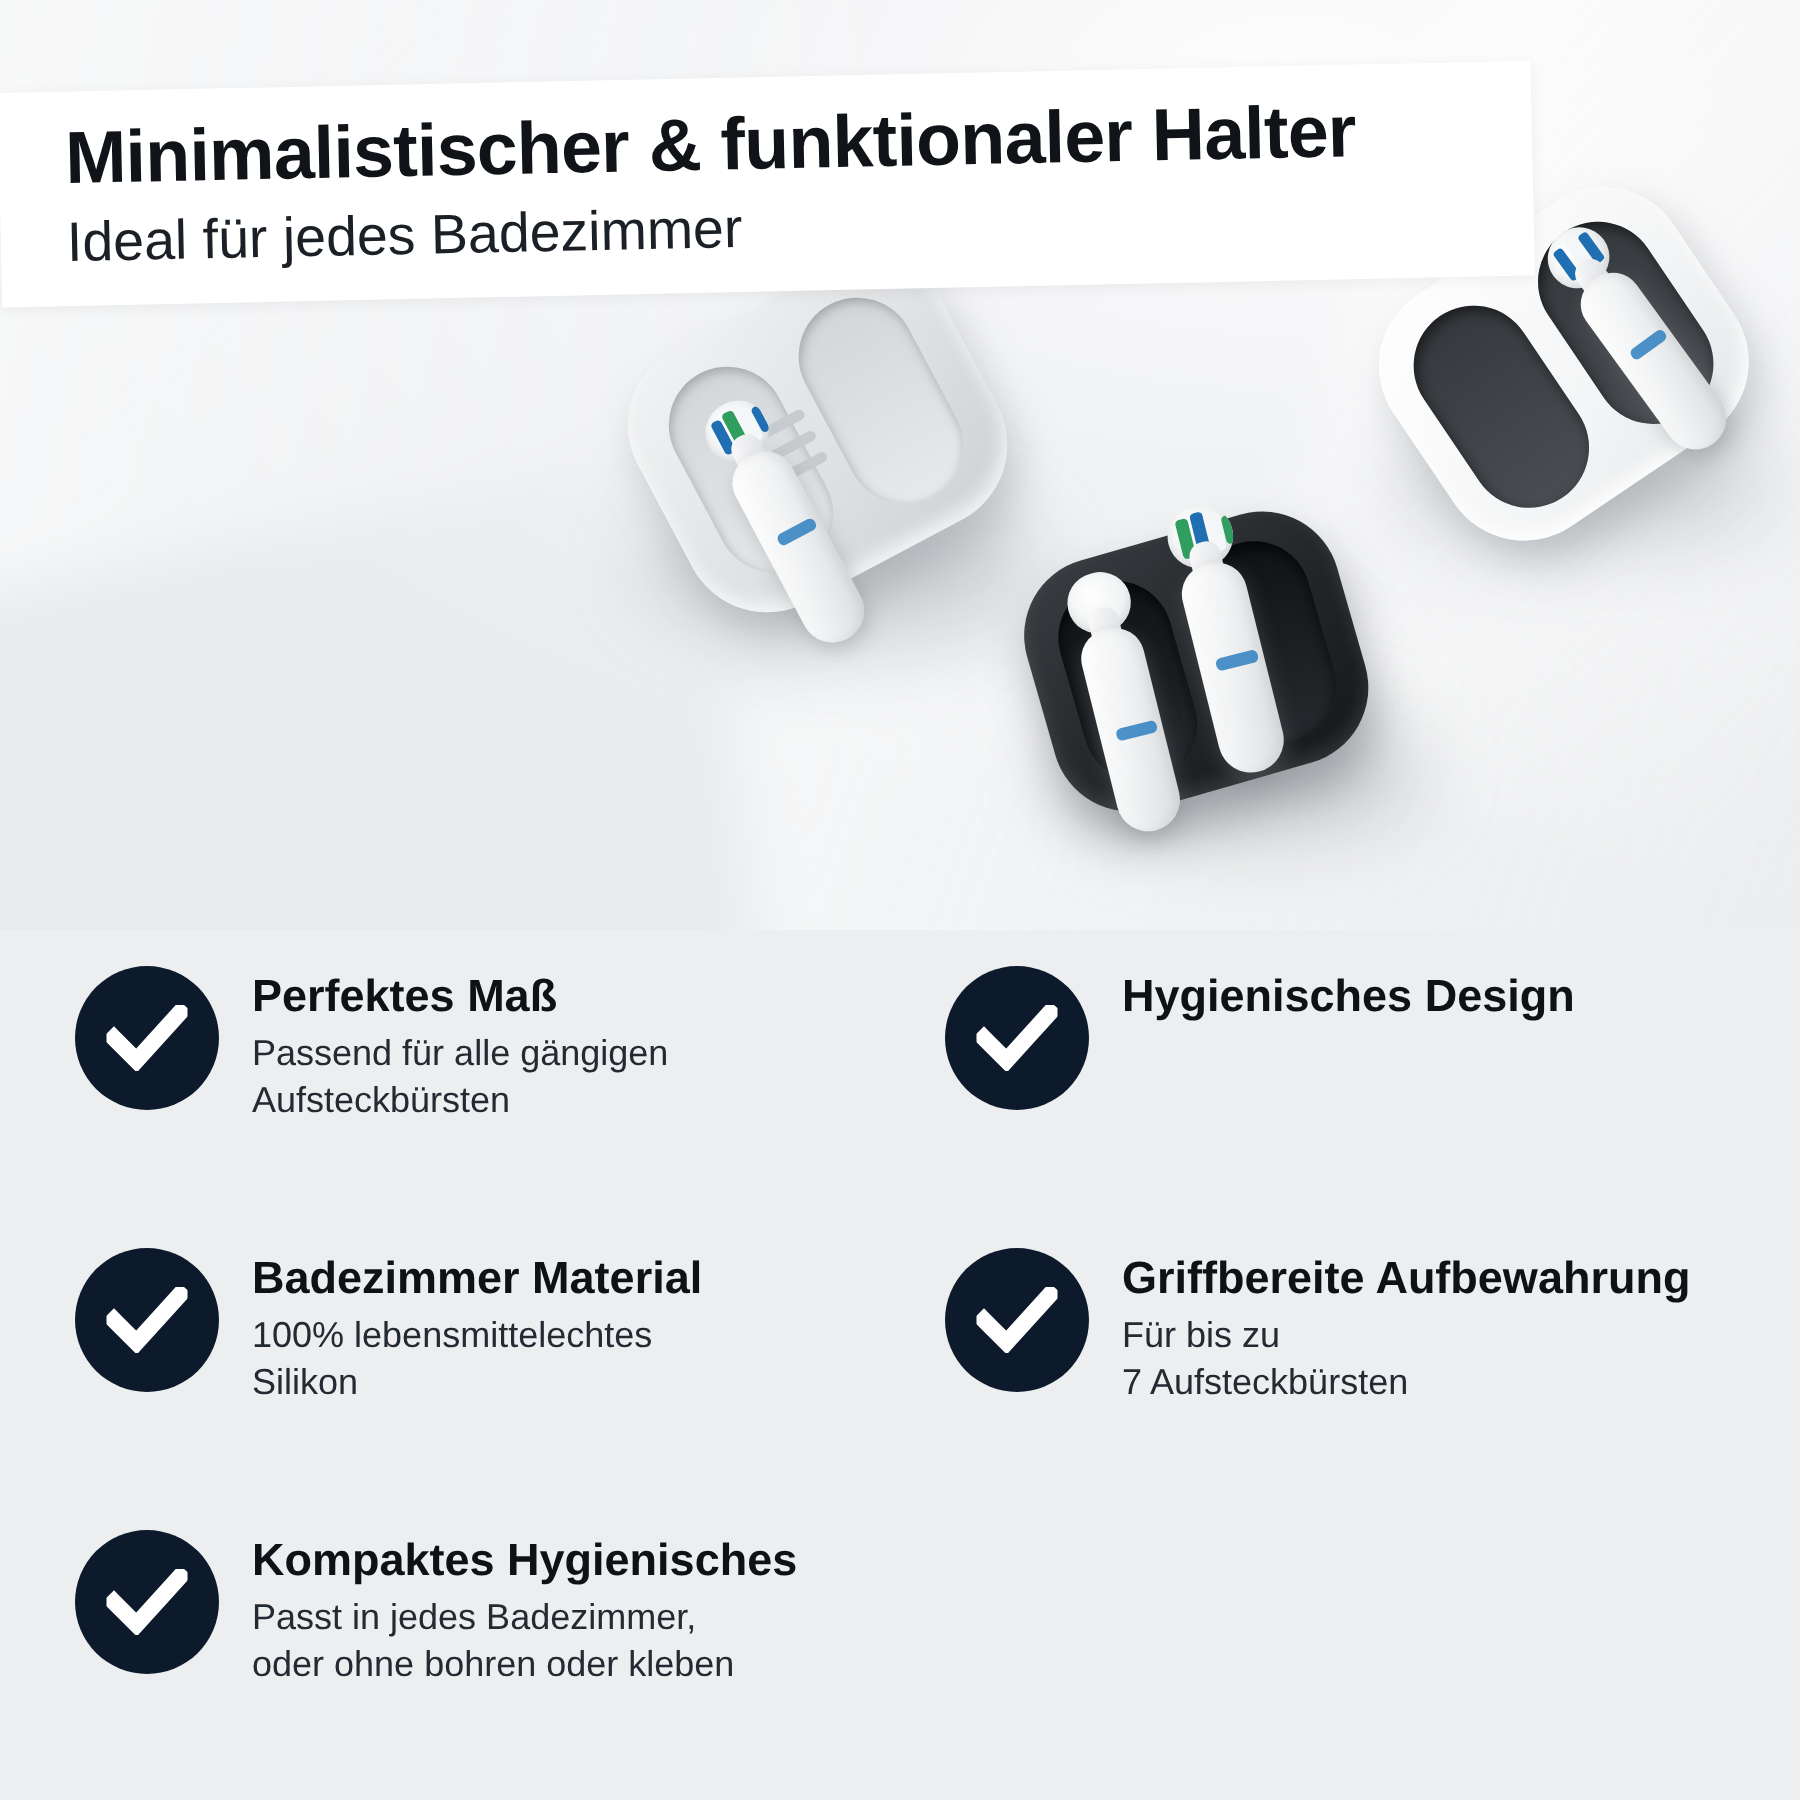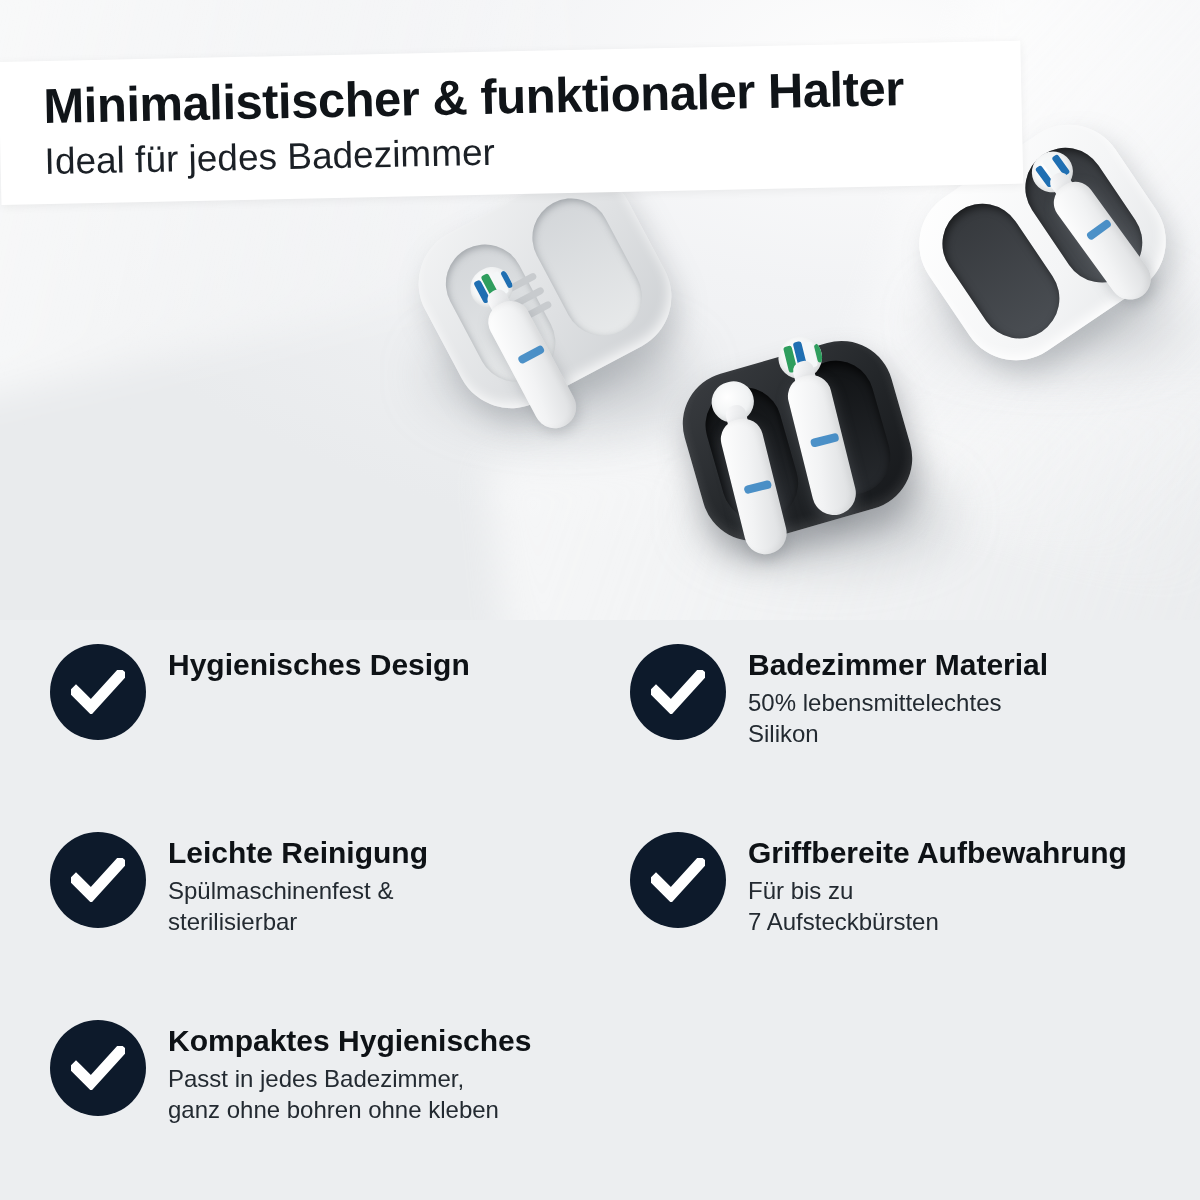--- a/index.html
+++ b/index.html
@@ -335,57 +335,57 @@
   </div>
 </div>
 
 <div class="title-card">
   <div class="title-main">Minimalistischer &amp; funktionaler Halter</div>
   <div class="title-sub">Ideal für jedes Badezimmer</div>
 </div>
 
 <div class="features">
 
-
   <div class="feature">
     <div class="check-badge">
       <svg width="54" height="44" viewBox="0 0 54 44" aria-hidden="true">
         <path d="M5 22 L20 37 L49 5" fill="none" stroke="#ffffff" stroke-width="11" stroke-linecap="square" stroke-linejoin="miter"></path>
       </svg>
     </div>
     <div class="feature-text">
-      <div class="feature-title">Hygienisches Design</div>
+      <div class="feature-title">Perfektes Maß</div>
+      <div class="feature-desc">Passend für alle gängigen
+Aufsteckbürsten</div>
     </div>
   </div>
 
   <div class="feature">
     <div class="check-badge">
       <svg width="54" height="44" viewBox="0 0 54 44" aria-hidden="true">
         <path d="M5 22 L20 37 L49 5" fill="none" stroke="#ffffff" stroke-width="11" stroke-linecap="square" stroke-linejoin="miter"></path>
       </svg>
     </div>
     <div class="feature-text">
-      <div class="feature-title">Badezimmer Material</div>
-      <div class="feature-desc">50% lebensmittelechtes
-Silikon</div>
+      <div class="feature-title">Hygienisches Design</div>
     </div>
   </div>
 
   <div class="feature">
     <div class="check-badge">
       <svg width="54" height="44" viewBox="0 0 54 44" aria-hidden="true">
         <path d="M5 22 L20 37 L49 5" fill="none" stroke="#ffffff" stroke-width="11" stroke-linecap="square" stroke-linejoin="miter"></path>
       </svg>
     </div>
     <div class="feature-text">
-      <div class="feature-title">Leichte Reinigung</div>
-      <div class="feature-desc">Spülmaschinenfest &amp;
-sterilisierbar</div>
-    </div>
-  </div>
+      <div class="feature-title">Badezimmer Material</div>
+      <div class="feature-desc">100% lebensmittelechtes
+Silikon</div>
+    </div>
+  </div>
+
 
   <div class="feature">
     <div class="check-badge">
       <svg width="54" height="44" viewBox="0 0 54 44" aria-hidden="true">
         <path d="M5 22 L20 37 L49 5" fill="none" stroke="#ffffff" stroke-width="11" stroke-linecap="square" stroke-linejoin="miter"></path>
       </svg>
     </div>
     <div class="feature-text">
       <div class="feature-title">Griffbereite Aufbewahrung</div>
       <div class="feature-desc">Für bis zu
@@ -395,17 +395,17 @@
 
   <div class="feature">
     <div class="check-badge">
       <svg width="54" height="44" viewBox="0 0 54 44" aria-hidden="true">
         <path d="M5 22 L20 37 L49 5" fill="none" stroke="#ffffff" stroke-width="11" stroke-linecap="square" stroke-linejoin="miter"></path>
       </svg>
     </div>
     <div class="feature-text">
       <div class="feature-title">Kompaktes Hygienisches</div>
       <div class="feature-desc">Passt in jedes Badezimmer,
-ganz ohne bohren ohne kleben</div>
+oder ohne bohren oder kleben</div>
     </div>
   </div>
 
 </div>
 
 </body></html>

